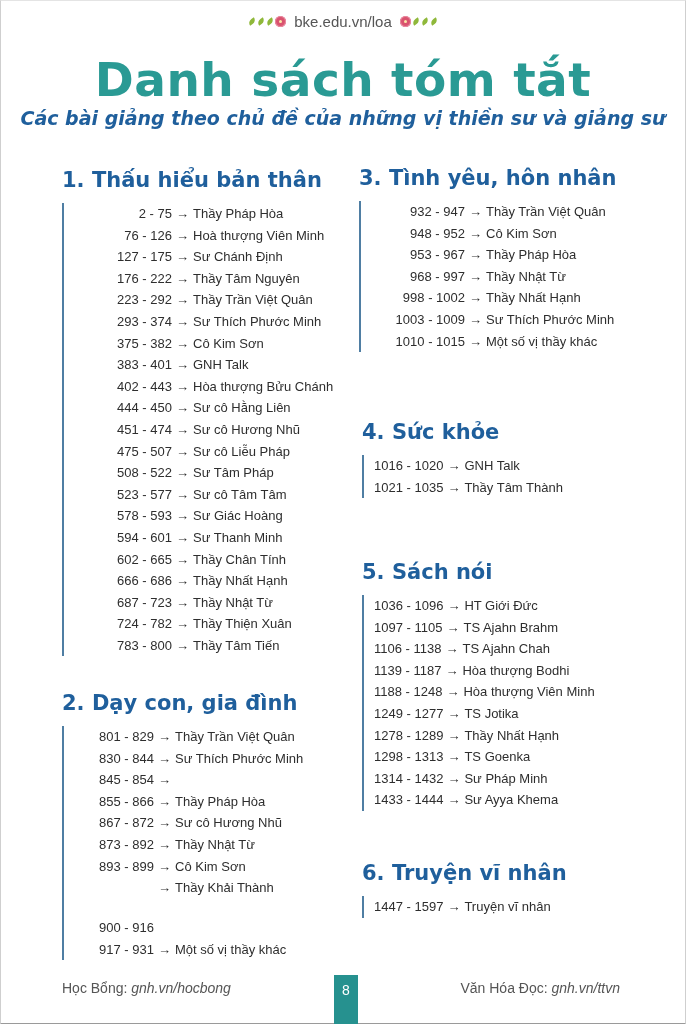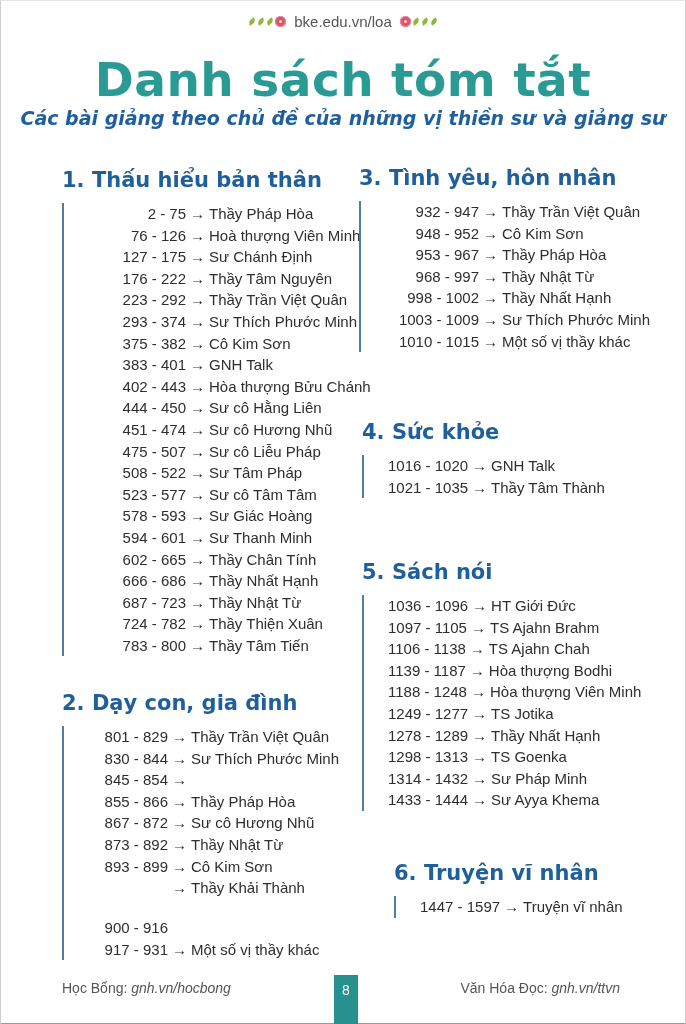--- a/index.html
+++ b/index.html
@@ -36,22 +36,22 @@
       position: absolute; top: 107px; left: 0; right: 0; text-align: center;
       font-family: "DejaVu Sans", sans-serif; font-weight: bold; font-style: italic; font-size: 19px;
       color: #1f5f9c;
     }
     .section { position: absolute; }
     .section h2 {
       margin: 0; font-family: "DejaVu Sans", sans-serif; font-weight: bold;
       font-size: 21px; color: #1f5f9c; height: 30px; line-height: 30px;
     }
     .list {
-      margin-top: 8px; border-left: 2px solid #4f7ea3; padding-left: 24px;
-      font-size: 15px; line-height: 21.6px; color: #2e2e2e;
+      margin-top: 8px; border-left: 2px solid #4f7ea3; padding-left: 10px;
+      font-size: 13px; line-height: 21.6px; color: #2e2e2e;
     }
     .row { white-space: nowrap; display: flex; }
     .range { display: inline-block; text-align: right; }
     .arrow { margin: 0 4px; }
     .footer {
       position: absolute; top: 978px; left: 0; right: 16px; height: 46px;
       font-size: 14px; color: #555; padding-left: 48px;
     }
     .footer .left { position: absolute; left: 62px; top: 2px; }
     .footer .right { position: absolute; right: 50px; top: 2px; }
@@ -347,21 +347,21 @@
         <span class="arrow">→</span>
         <span>Sư Pháp Minh</span>
       </div>
       <div class="row">
         <span class="range">1433 - 1444</span>
         <span class="arrow">→</span>
         <span>Sư Ayya Khema</span>
       </div>
     </div>
   </div>
-<div class="section" style="left:362px; top:858px;margin-left:32px;">
+<div class="section" style="left:362px; top:858px;">
     <h2>6. Truyện vĩ nhân</h2>
     <div class="list">
       <div class="row">
         <span class="range">1447 - 1597</span>
         <span class="arrow">→</span>
         <span>Truyện vĩ nhân</span>
       </div>
     </div>
   </div>
 

